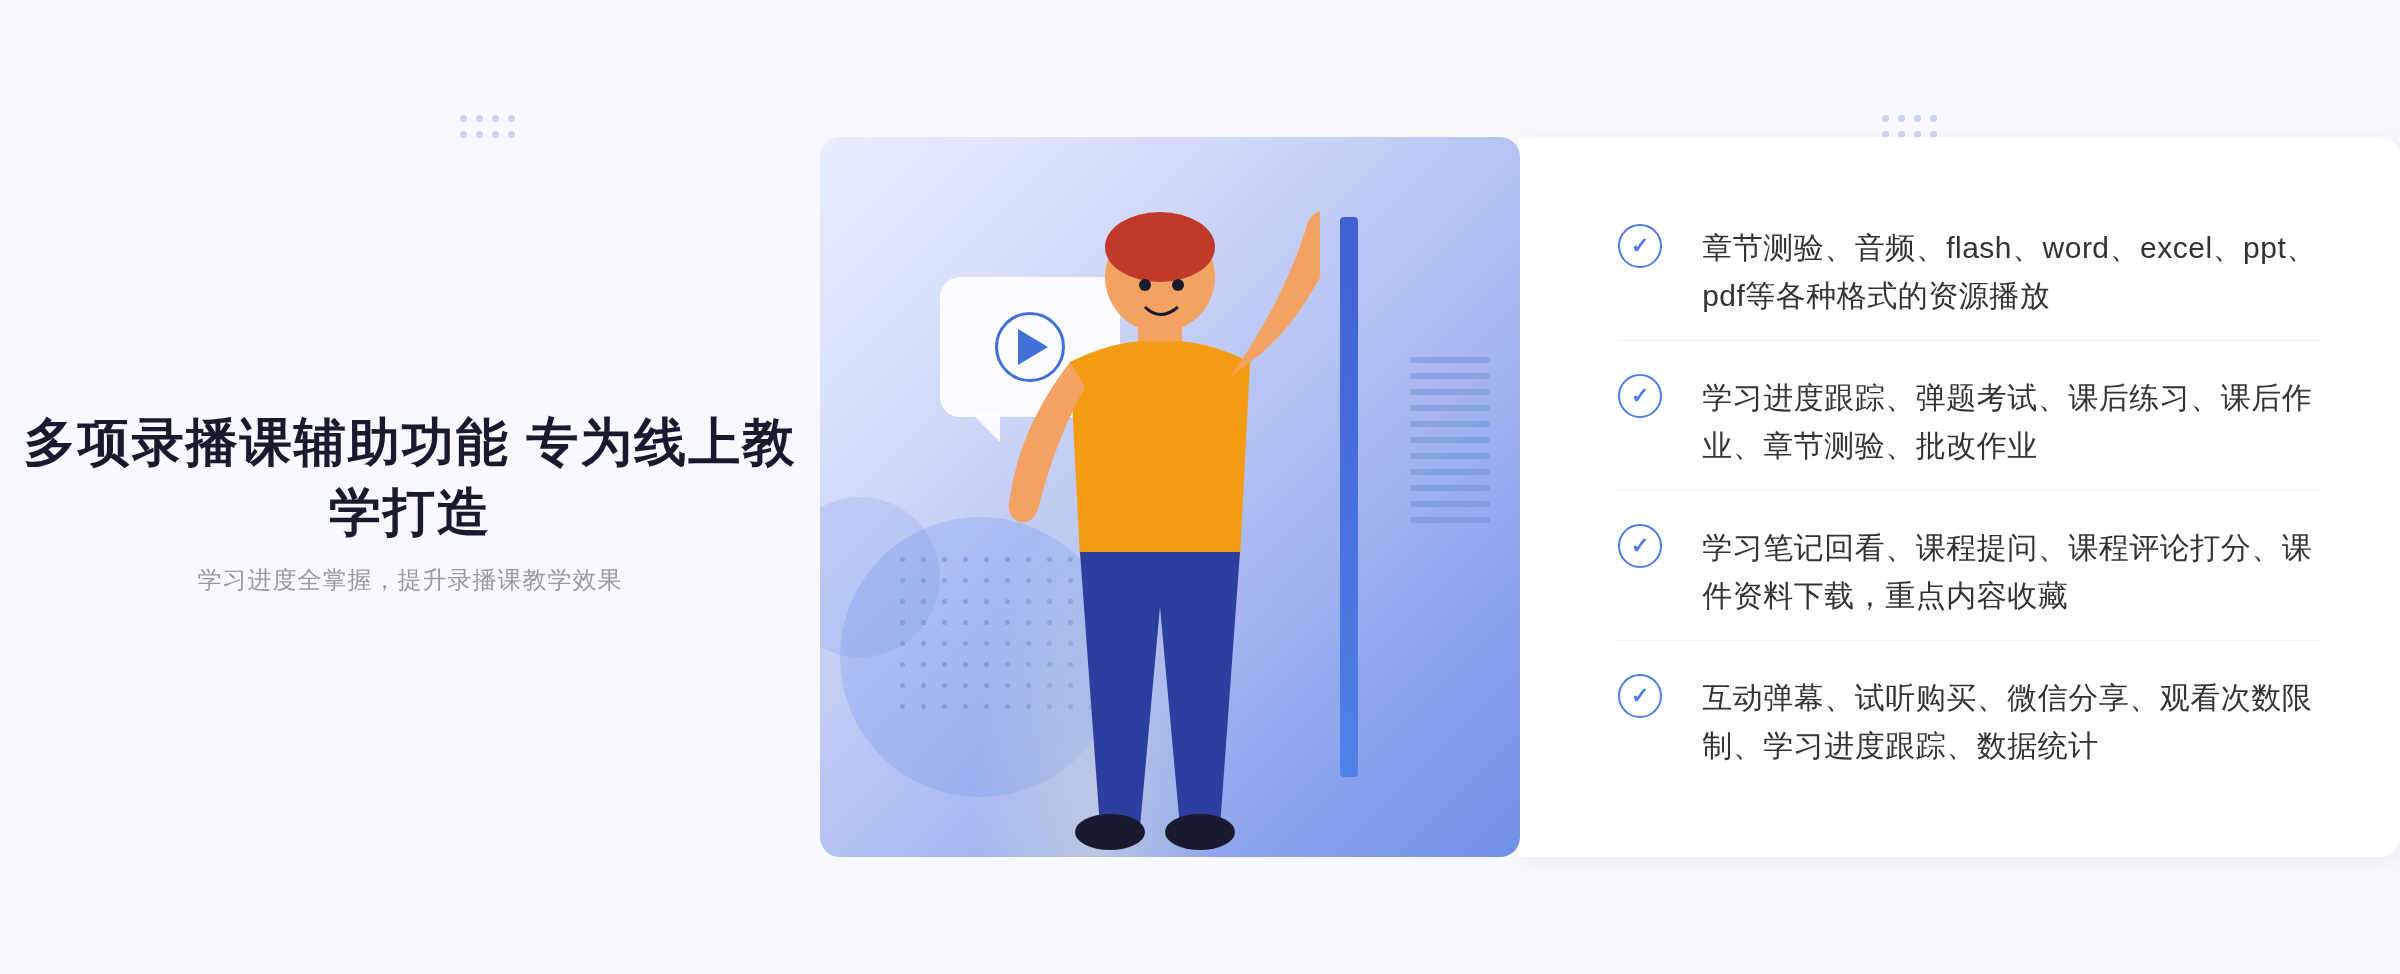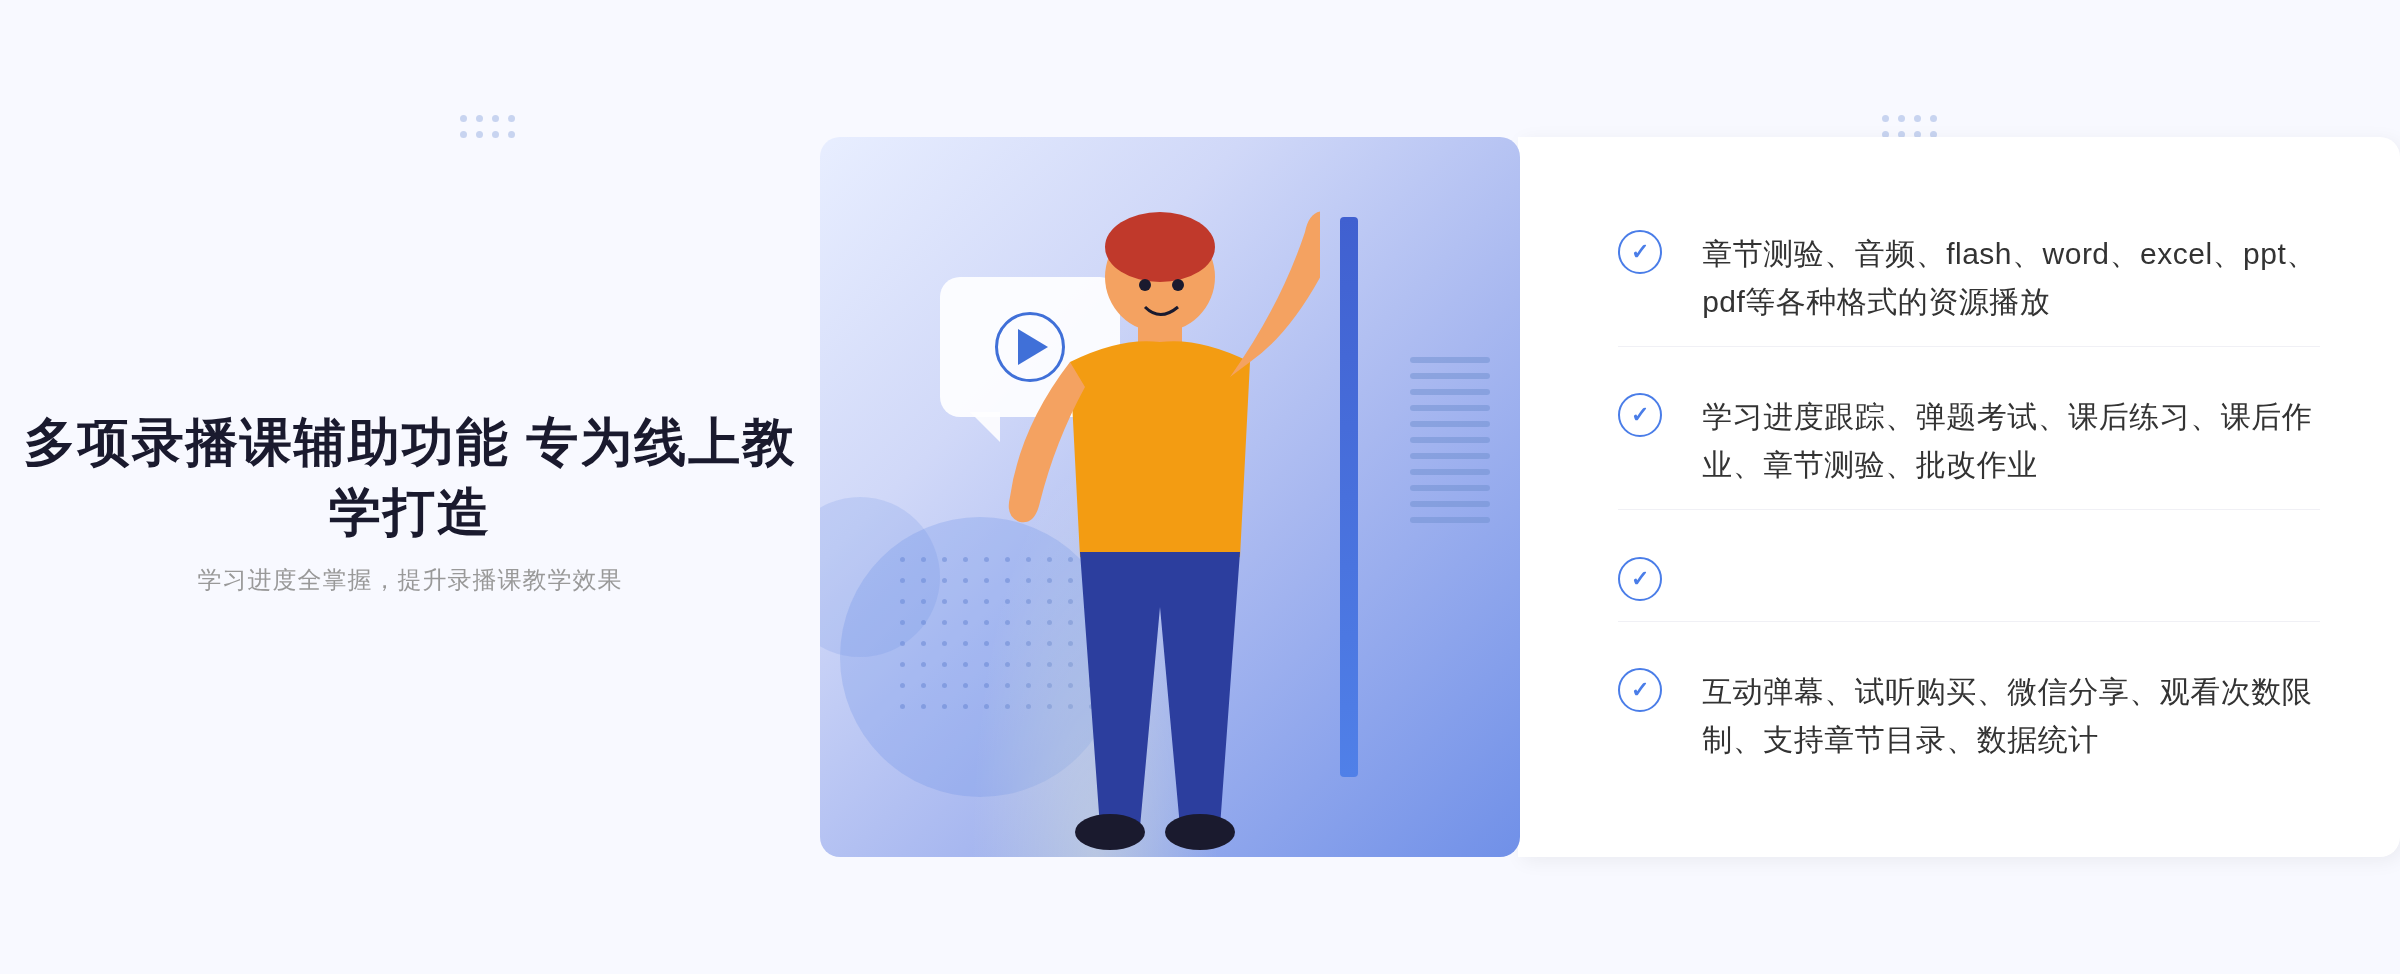--- a/index.html
+++ b/index.html
@@ -496,25 +496,26 @@
         <div class="check-circle">
           <span class="check-mark">✓</span>
         </div>
         <span class="feature-text">学习进度跟踪、弹题考试、课后练习、课后作业、章节测验、批改作业</span>
       </div>
 
       <div class="feature-item">
         <div class="check-circle">
           <span class="check-mark">✓</span>
         </div>
+        <span class="feature-text">学习笔记回看、课程提问、课程评论打分、课件资料下载，重点内容收藏</span>
       </div>
 
       <div class="feature-item">
         <div class="check-circle">
           <span class="check-mark">✓</span>
         </div>
-        <span class="feature-text">互动弹幕、试听购买、微信分享、观看次数限制、支持章节目录、数据统计</span>
+        <span class="feature-text">互动弹幕、试听购买、微信分享、观看次数限制、学习进度跟踪、数据统计</span>
       </div>
 
     </div>
   </div>
 
 </div>
 
 </body></html>

